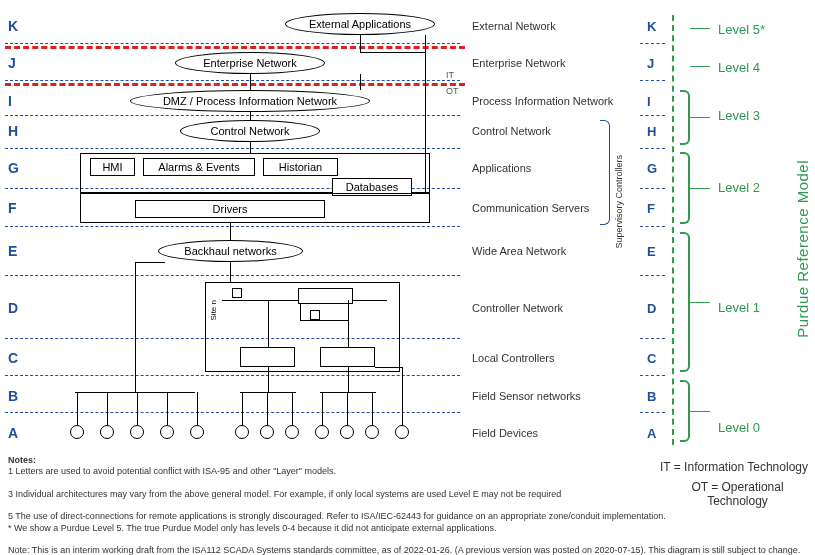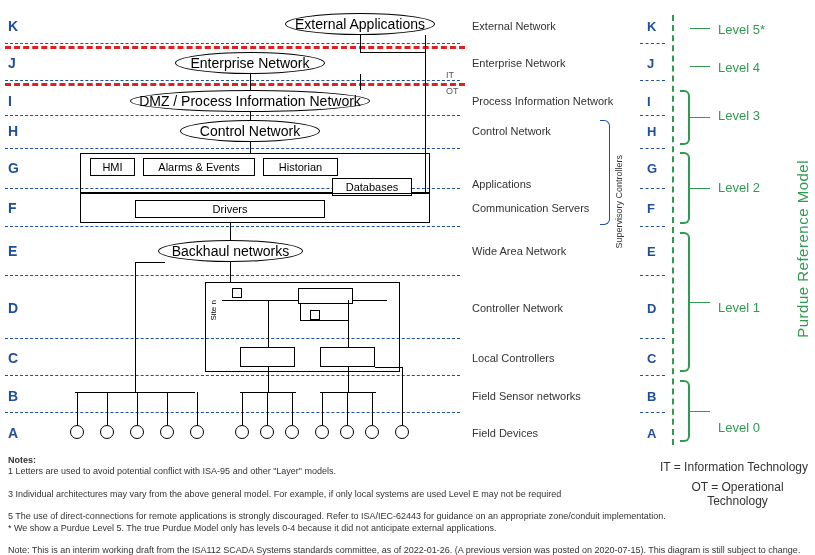--- a/index.html
+++ b/index.html
@@ -4,21 +4,21 @@
 <style>
   * { box-sizing: border-box; margin: 0; padding: 0; }
   body { font-family: Arial, sans-serif; font-size: 10px; width: 815px; height: 555px; position: relative; background: #fff; }
   .container { position: relative; width: 815px; height: 555px; }
   .row-letter { position: absolute; left: 8px; color: #1f4e9c; font-weight: bold; font-size: 14px; }
   .row-letter-r { position: absolute; left: 647px; color: #1f4e9c; font-weight: bold; font-size: 13px; }
   .row-desc { position: absolute; left: 472px; color: #333; font-size: 11px; }
   .hline { position: absolute; left: 5px; width: 455px; border-top: 1.5px dashed #1f4e9c; }
   .hline-r { position: absolute; left: 640px; width: 25px; border-top: 1.5px dashed #1f4e9c; }
   .redline { position: absolute; left: 5px; width: 460px; border-top: 3px dashed #e02020; }
-  .cloud { position: absolute; background: #fff; border: 1.2px solid #000; border-radius: 50%/50%; text-align: center; font-size: 14px; display: flex; align-items: center; justify-content: center; padding: 2px 6px; }
+  .cloud { position: absolute; background: #fff; border: 1.2px solid #000; border-radius: 50%/50%; text-align: center; font-size: 11px; display: flex; align-items: center; justify-content: center; padding: 2px 6px; }
   .box { position: absolute; background: #fff; border: 1.2px solid #000; text-align: center; font-size: 11px; display: flex; align-items: center; justify-content: center; padding: 1px 4px; }
   .bigbox { position: absolute; border: 1.2px solid #000; background: transparent; }
   .vline { position: absolute; width: 0; border-left: 1.2px solid #000; }
   .hconn { position: absolute; height: 0; border-top: 1.2px solid #000; }
   .circ { position: absolute; width: 14px; height: 14px; border: 1.2px solid #000; border-radius: 50%; background: #fff; }
   .level-label { position: absolute; color: #2e9b4f; font-size: 13px; font-weight: 500; }
   .purdue-title { position: absolute; right: 4px; top: 160px; color: #2e9b4f; font-size: 15px; font-weight: 500; writing-mode: vertical-rl; transform: rotate(180deg); letter-spacing: 0.5px; }
   .sup-label { position: absolute; left: 614px; top: 155px; font-size: 9px; color: #333; writing-mode: vertical-rl; transform: rotate(180deg); }
   .green-dash { position: absolute; border-left: 2px dashed #2e9b4f; }
   .green-brace { position: absolute; border: 2px solid #2e9b4f; border-left: none; }
@@ -42,21 +42,21 @@
 <div class="row-letter" style="top:243px">E</div>
 <div class="row-letter" style="top:300px">D</div>
 <div class="row-letter" style="top:350px">C</div>
 <div class="row-letter" style="top:388px">B</div>
 <div class="row-letter" style="top:425px">A</div>
 
 <div class="row-desc" style="top:20px">External Network</div>
 <div class="row-desc" style="top:57px">Enterprise Network</div>
 <div class="row-desc" style="top:95px">Process Information Network</div>
 <div class="row-desc" style="top:125px">Control Network</div>
-<div class="row-desc" style="top:178px">Applications</div>
+<div class="row-desc" style="top:162px">Applications</div>
 <div class="row-desc" style="top:202px">Communication Servers</div>
 <div class="row-desc" style="top:245px">Wide Area Network</div>
 <div class="row-desc" style="top:302px">Controller Network</div>
 <div class="row-desc" style="top:352px">Local Controllers</div>
 <div class="row-desc" style="top:390px">Field Sensor networks</div>
 <div class="row-desc" style="top:427px">Field Devices</div>
 
 <div class="row-letter-r" style="top:19px">K</div>
 <div class="row-letter-r" style="top:56px">J</div>
 <div class="row-letter-r" style="top:94px">I</div>

